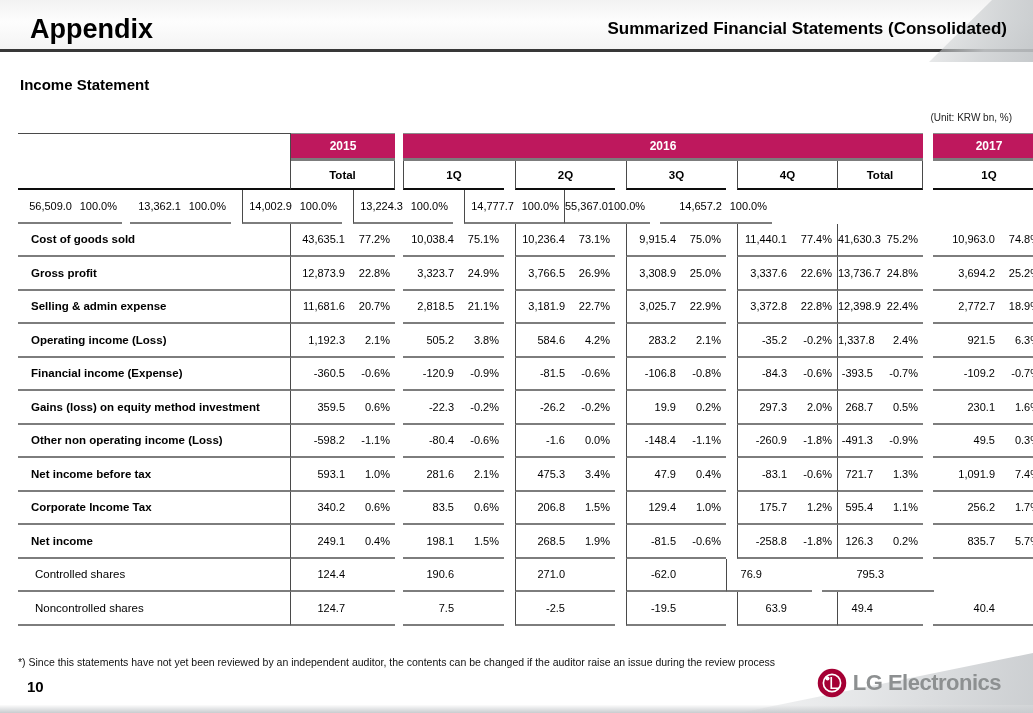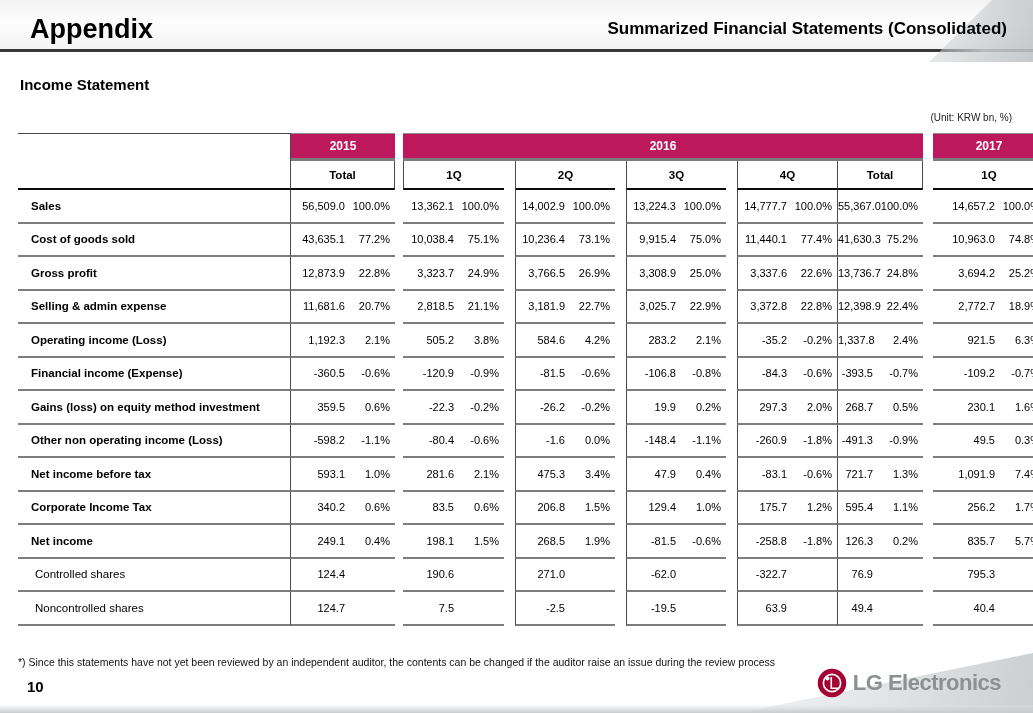--- a/index.html
+++ b/index.html
@@ -134,21 +134,20 @@
         </div>
         <div class="gap2"></div>
         <div class="group-stack">
           <div class="band">2017</div>
           <div class="subhead-row">
             <div class="cell subhead col-y17">1Q</div>
           </div>
         </div>
       </div>
       <div class="trow">
-        <div class="cell col-label row-label">Sales</div>
         <div class="cell num-cell col-y15">
           <div class="val">56,509.0</div>
           <div class="pct">100.0%</div>
         </div>
         <div class="gap1"></div>
         <div class="cell num-cell col-q1">
           <div class="val">13,362.1</div>
           <div class="pct">100.0%</div>
         </div>
         <div class="cell num-cell col-q bl">
@@ -513,24 +512,20 @@
         <div class="cell num-cell col-q1">
           <div class="val">190.6</div>
           <div class="pct"></div>
         </div>
         <div class="cell num-cell col-q bl">
           <div class="val">271.0</div>
           <div class="pct"></div>
         </div>
         <div class="cell num-cell col-q bl">
           <div class="val">-62.0</div>
-          <div class="pct"></div>
-        </div>
-        <div class="cell num-cell col-q bl">
-          <div class="val">-322.7</div>
           <div class="pct"></div>
         </div>
         <div class="cell num-cell col-t16 bl">
           <div class="val">76.9</div>
           <div class="pct"></div>
         </div>
         <div class="gap2"></div>
         <div class="cell num-cell col-y17">
           <div class="val">795.3</div>
           <div class="pct"></div>

